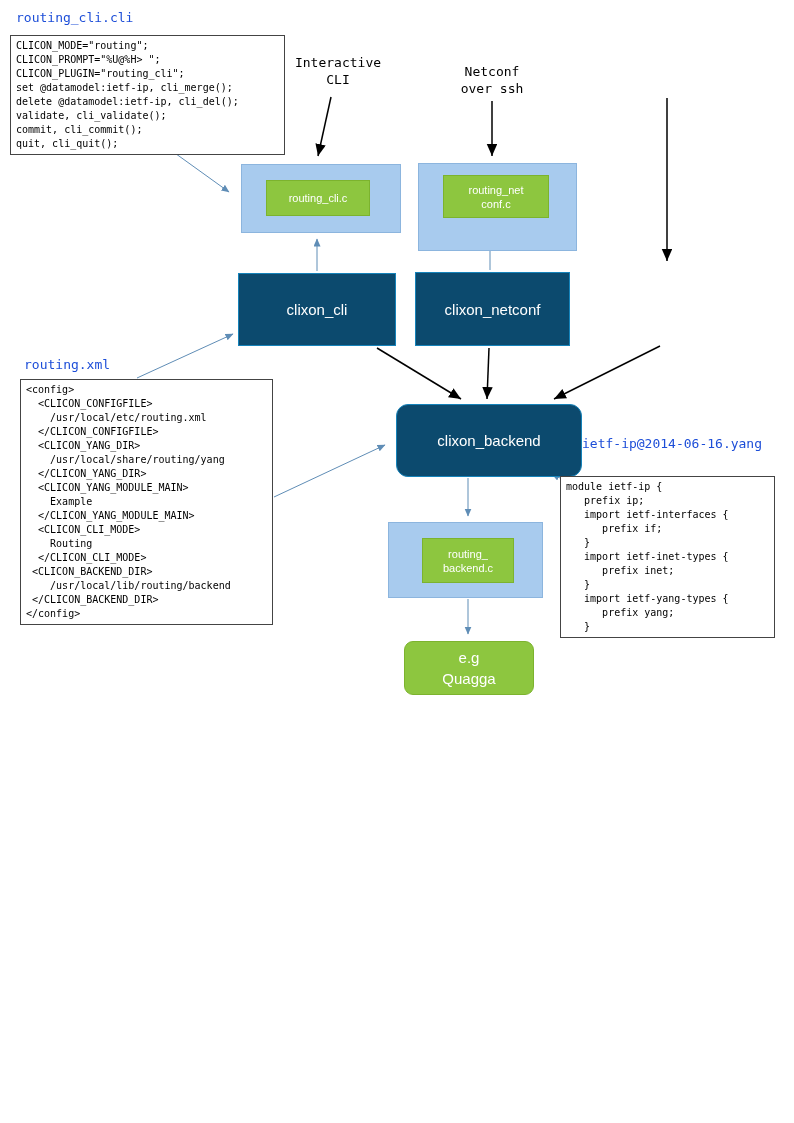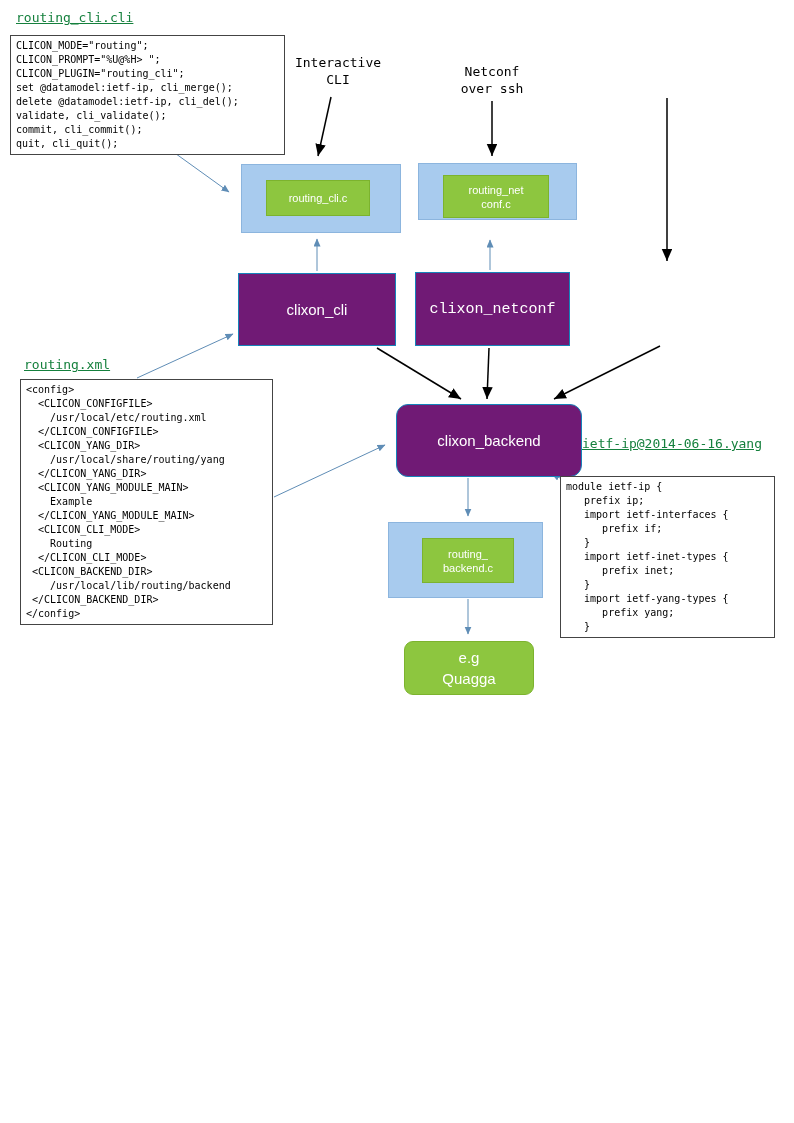--- a/index.html
+++ b/index.html
@@ -1,28 +1,28 @@
 <!DOCTYPE html>
 <html><head>
 <meta charset="utf-8">
 <style>
   * { margin:0; padding:0; box-sizing:border-box; }
   html,body { background:#ffffff; }
   .canvas { position:relative; width:794px; height:1123px; background:#fff;
             font-family:"DejaVu Sans Mono", monospace; overflow:hidden; }
   .arrows { position:absolute; left:0; top:0; pointer-events:none; }
-  .ftitle { position:absolute; font-size:13px; color:#15803d; white-space:pre;text-decoration:underline; }
+  .ftitle { position:absolute; font-size:13px; color:#1d4ed8; white-space:pre; }
   .code  { position:absolute; font-family:"DejaVu Sans Mono", monospace; font-size:10px;
            line-height:14px; color:#000; background:#fff; border:1px solid #444;
            padding:3px 5px; white-space:pre; }
   .annot { position:absolute; font-size:13px; line-height:17px; text-align:center;
            white-space:pre-line; color:#000; }
   .node  { position:absolute; display:flex; align-items:center; justify-content:center;
            font-family:"Liberation Sans", sans-serif; color:#fff; text-align:center; }
-  .blue  { background:#701a75; border:1px solid #1583ba; font-size:15px; }
+  .blue  { background:#0c4a6e; border:1px solid #1583ba; font-size:15px; }
   .panel { position:absolute; background:#a8cbee; border:1px solid #8cb5de; }
   .chip  { position:absolute; display:flex; align-items:center; justify-content:center;
            background:#8dc63f; border:1px solid #7cb32e; color:#fff;
            font-family:"Liberation Sans", sans-serif; font-size:11px; line-height:14px;
            white-space:pre-line; text-align:center; }
   .green { background:#8dc63f; border:1px solid #7cb32e; font-size:15px;
            line-height:21px; white-space:pre-line; }
 </style>
 </head>
 <body>
@@ -68,27 +68,27 @@
 
   <div class="annot" style="left:284px; top:54px; width:108px;">Interactive
 CLI</div>
   <div class="annot" style="left:446px; top:63px; width:92px;">Netconf
 over ssh</div>
 
   <div class="panel" style="left:241px; top:164px; width:160px; height:69px;">
     <div class="chip" style="left:24px; top:15px; width:104px; height:36px;">routing_cli.c</div>
   </div>
 
-  <div class="panel" style="left:418px; top:163px; width:159px; height:57px;">
+  <div class="panel" style="left:418px; top:163px; width:159px; height:88px;">
     <div class="chip" style="left:24px; top:11px; width:106px; height:43px;">routing_net
 conf.c</div>
   </div>
 
   <div class="node blue" style="left:238px; top:273px; width:158px; height:73px;">clixon_cli</div>
-  <div class="node blue" style="left:415px; top:272px; width:155px; height:74px;font-family:Liberation Mono, monospace;">clixon_netconf</div>
+  <div class="node blue" style="left:415px; top:272px; width:155px; height:74px;">clixon_netconf</div>
   <div class="node blue" style="left:396px; top:404px; width:186px; height:73px;border-radius:12px;">clixon_backend</div>
 
   <div class="ftitle" style="left:24px; top:357px;">routing.xml</div>
   <pre class="code" style="left:20px; top:379px; width:253px;">&lt;config&gt;
   &lt;CLICON_CONFIGFILE&gt;
     /usr/local/etc/routing.xml
   &lt;/CLICON_CONFIGFILE&gt;
   &lt;CLICON_YANG_DIR&gt;
     /usr/local/share/routing/yang
   &lt;/CLICON_YANG_DIR&gt;

